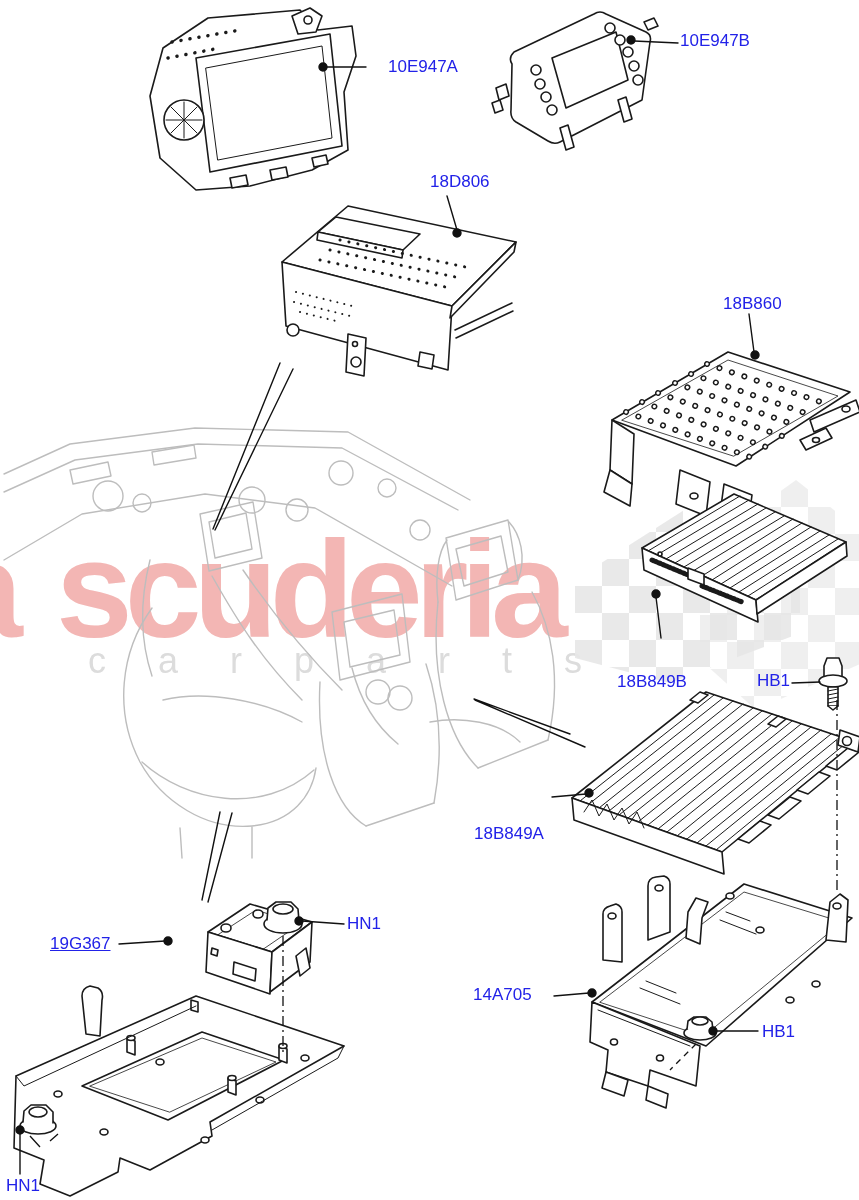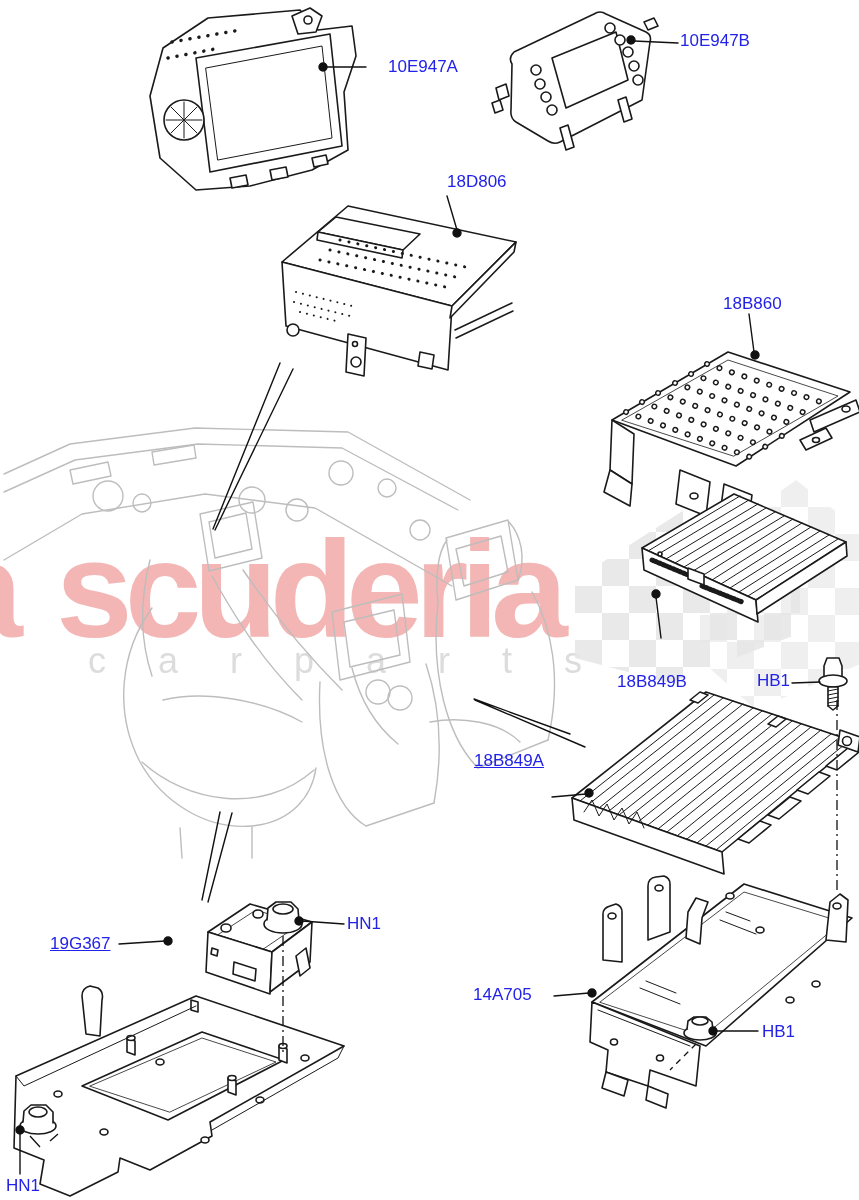--- a/index.html
+++ b/index.html
@@ -27,23 +27,23 @@
     background-size:54px 54px;background-position:0 0,27px 27px;
     clip-path:polygon(0% 42%,52% 0%,100% 14%,100% 72%,42% 100%,0% 86%);
   }
   .checker.c2{left:700px;top:480px;width:160px;height:230px;opacity:.65;
     clip-path:polygon(0% 30%,60% 0%,100% 22%,100% 80%,35% 100%,0% 78%);}
   svg.art{position:absolute;left:0;top:0;}
   .plabel{
     position:absolute;font-size:17px;color:var(--label);white-space:nowrap;cursor:pointer;
   }
   .l-display-a{left:368px;top:57px;margin-left:20px;}   .l-display-b{left:680px;top:31px;}
-  .l-head-unit{left:447px;top:172px;}  .l-amp-bracket{left:723px;top:294px;text-align:right;}
+  .l-head-unit{left:430px;top:172px;}  .l-amp-bracket{left:723px;top:294px;text-align:right;}
   .l-amp-b{left:617px;top:672px;}      .l-bolt-a{left:757px;top:671px;}
-  .l-amp-a{left:474px;top:751px;text-decoration:underline;}      .l-mount-bracket{left:473px;top:985px;}
+  .l-amp-a{left:474px;top:824px;}      .l-mount-bracket{left:473px;top:985px;}
   .l-bolt-b{left:762px;top:1022px;}    .l-module{left:50px;top:934px;text-decoration:underline;}
   .l-nut-a{left:347px;top:914px;}      .l-nut-b{left:6px;top:1176px;}
 </style>
 </head>
 <body>
 
 <div class="canvas">
 
   <div class="wm-frag">a</div>
   <div class="wm-brand">scuderia</div>

